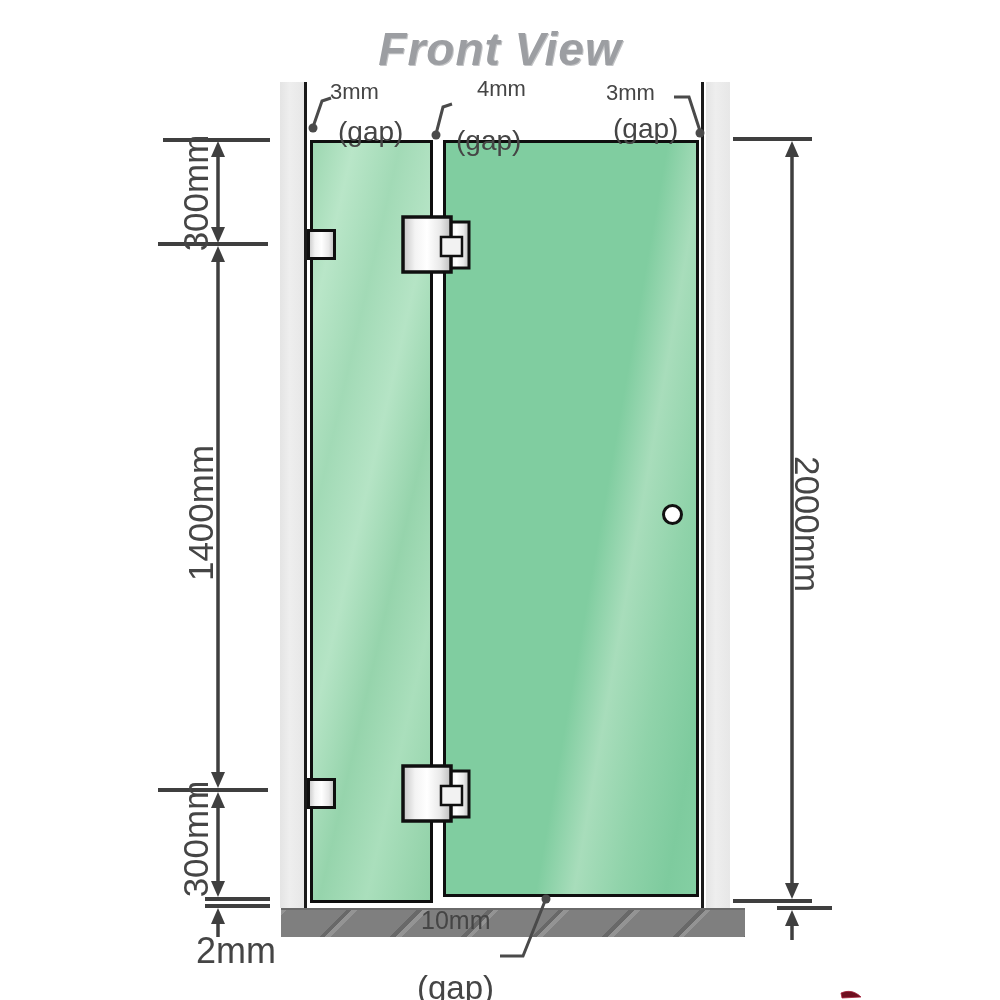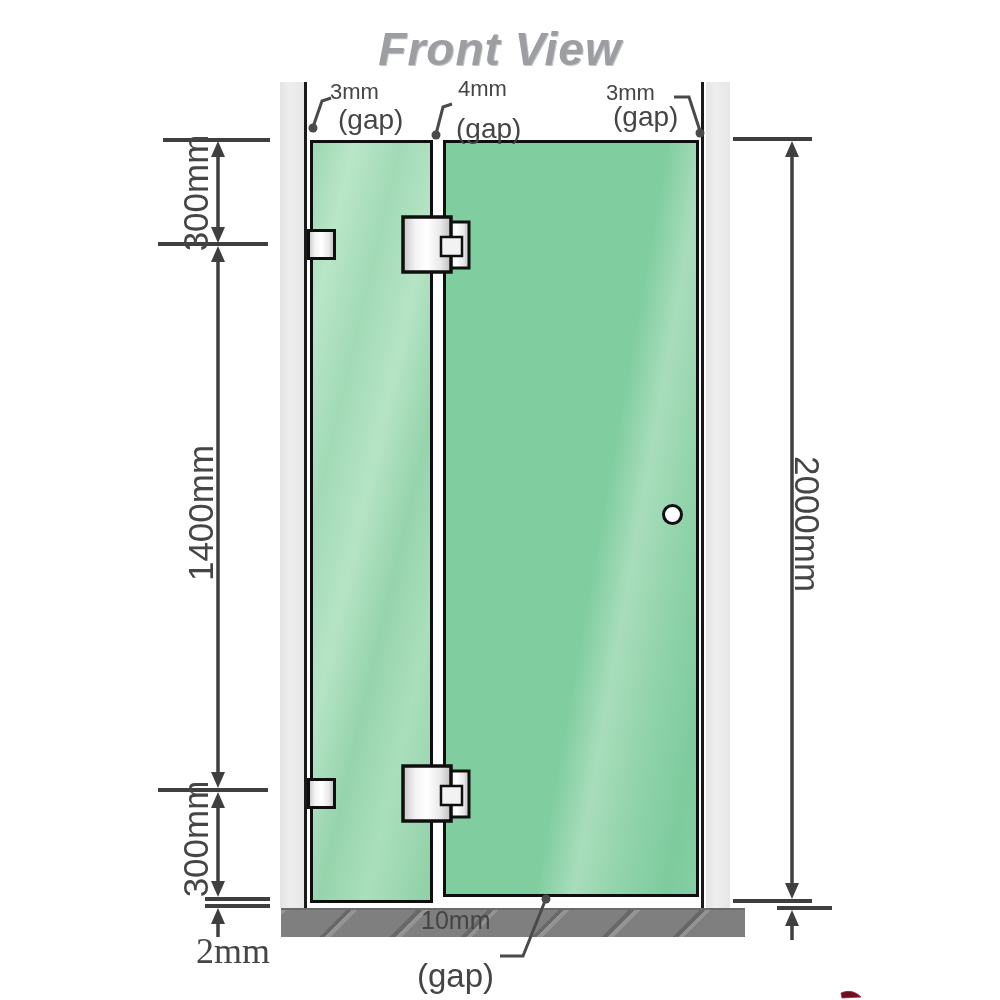--- a/index.html
+++ b/index.html
@@ -44,27 +44,27 @@
     border-top:2px solid #6a6a6a;box-sizing:border-box;
   }
   #floor .hatch{
     position:absolute;inset:0;
     background:
       repeating-linear-gradient(135deg, rgba(255,255,255,0.16) 0 4px, transparent 4px 50px),
       repeating-linear-gradient(135deg, transparent 0 46px, rgba(0,0,0,0.18) 46px 50px);
   }
   
   .gap-value{font-size:22px;color:#454545;white-space:nowrap;}
-  .gap-sub{font-size:28px;color:#454545;white-space:nowrap;}
+  .gap-sub{font-size:28px;color:#454545;white-space:nowrap;margin-top:12px;}
   .vlabel{
     font-size:35px;color:#454545;white-space:nowrap;
   }
   .rot-ccw{transform:translate(-50%,-50%) rotate(-90deg);}
   .rot-cw{transform:translate(-50%,-50%) rotate(90deg);}
-  #dim-2mm{left:196px;top:930px;font-size:36px;color:#454545;font-family:Liberation Serif, serif;}
+  #dim-2mm{left:196px;top:930px;font-size:36px;color:#454545;}
   #gap-bottom-value{left:421px;top:906px;font-size:25px;}
   #gap-bottom-sub{left:417px;top:957px;font-size:33px;}
   svg{display:block;}
   #linework{left:0;top:0;pointer-events:none;}
 </style>
 </head>
 <body>
 
 <div id="canvas">
 
@@ -159,21 +159,21 @@
       <rect x="403" y="217" width="48" height="55" fill="url(#metal)" stroke="#0f0f0f" stroke-width="3.5"></rect>
       <rect x="441" y="237" width="21" height="19" fill="#f2f2f2" stroke="#0f0f0f" stroke-width="2.5"></rect>
     </g>
 
     <path d="M841,993 C848,990 855,991 861,997 L842,998 Z" fill="#6e0f1f" stroke="#a8203a" stroke-width="0.8"></path>
   </svg>
 
   <div class="abs gap-value" style="left:330px;top:79px">3mm</div>
   <div class="abs gap-sub" style="left:338px;top:104px">(gap)</div>
 
-  <div class="abs gap-value" style="left:458px;top:76px">4mm</div>
+  <div class="abs gap-value" style="left:477px;top:76px">4mm</div>
   <div class="abs gap-sub" style="left:456px;top:113px">(gap)</div>
 
   <div class="abs gap-value" style="left:606px;top:80px">3mm</div>
   <div class="abs gap-sub" style="left:613px;top:101px">(gap)</div>
 
   <div class="abs vlabel rot-ccw" style="left:196px;top:193px">300mm</div>
   <div class="abs vlabel rot-ccw" style="left:201px;top:513px">1400mm</div>
   <div class="abs vlabel rot-ccw" style="left:196px;top:839px">300mm</div>
 
   <div class="abs vlabel rot-cw" style="left:807px;top:524px">2000mm</div>

